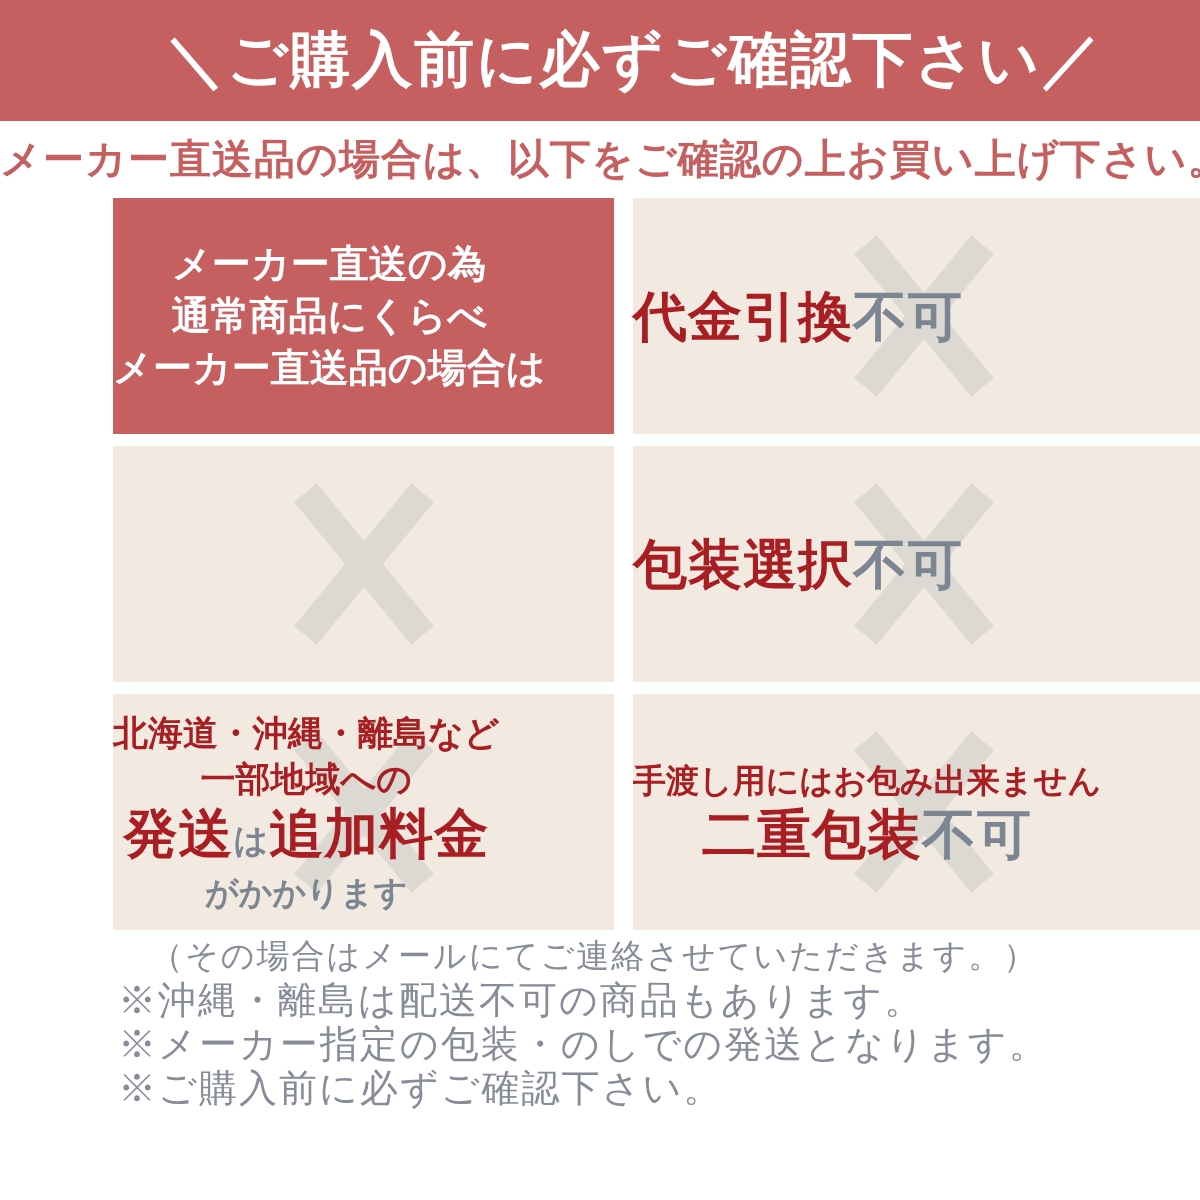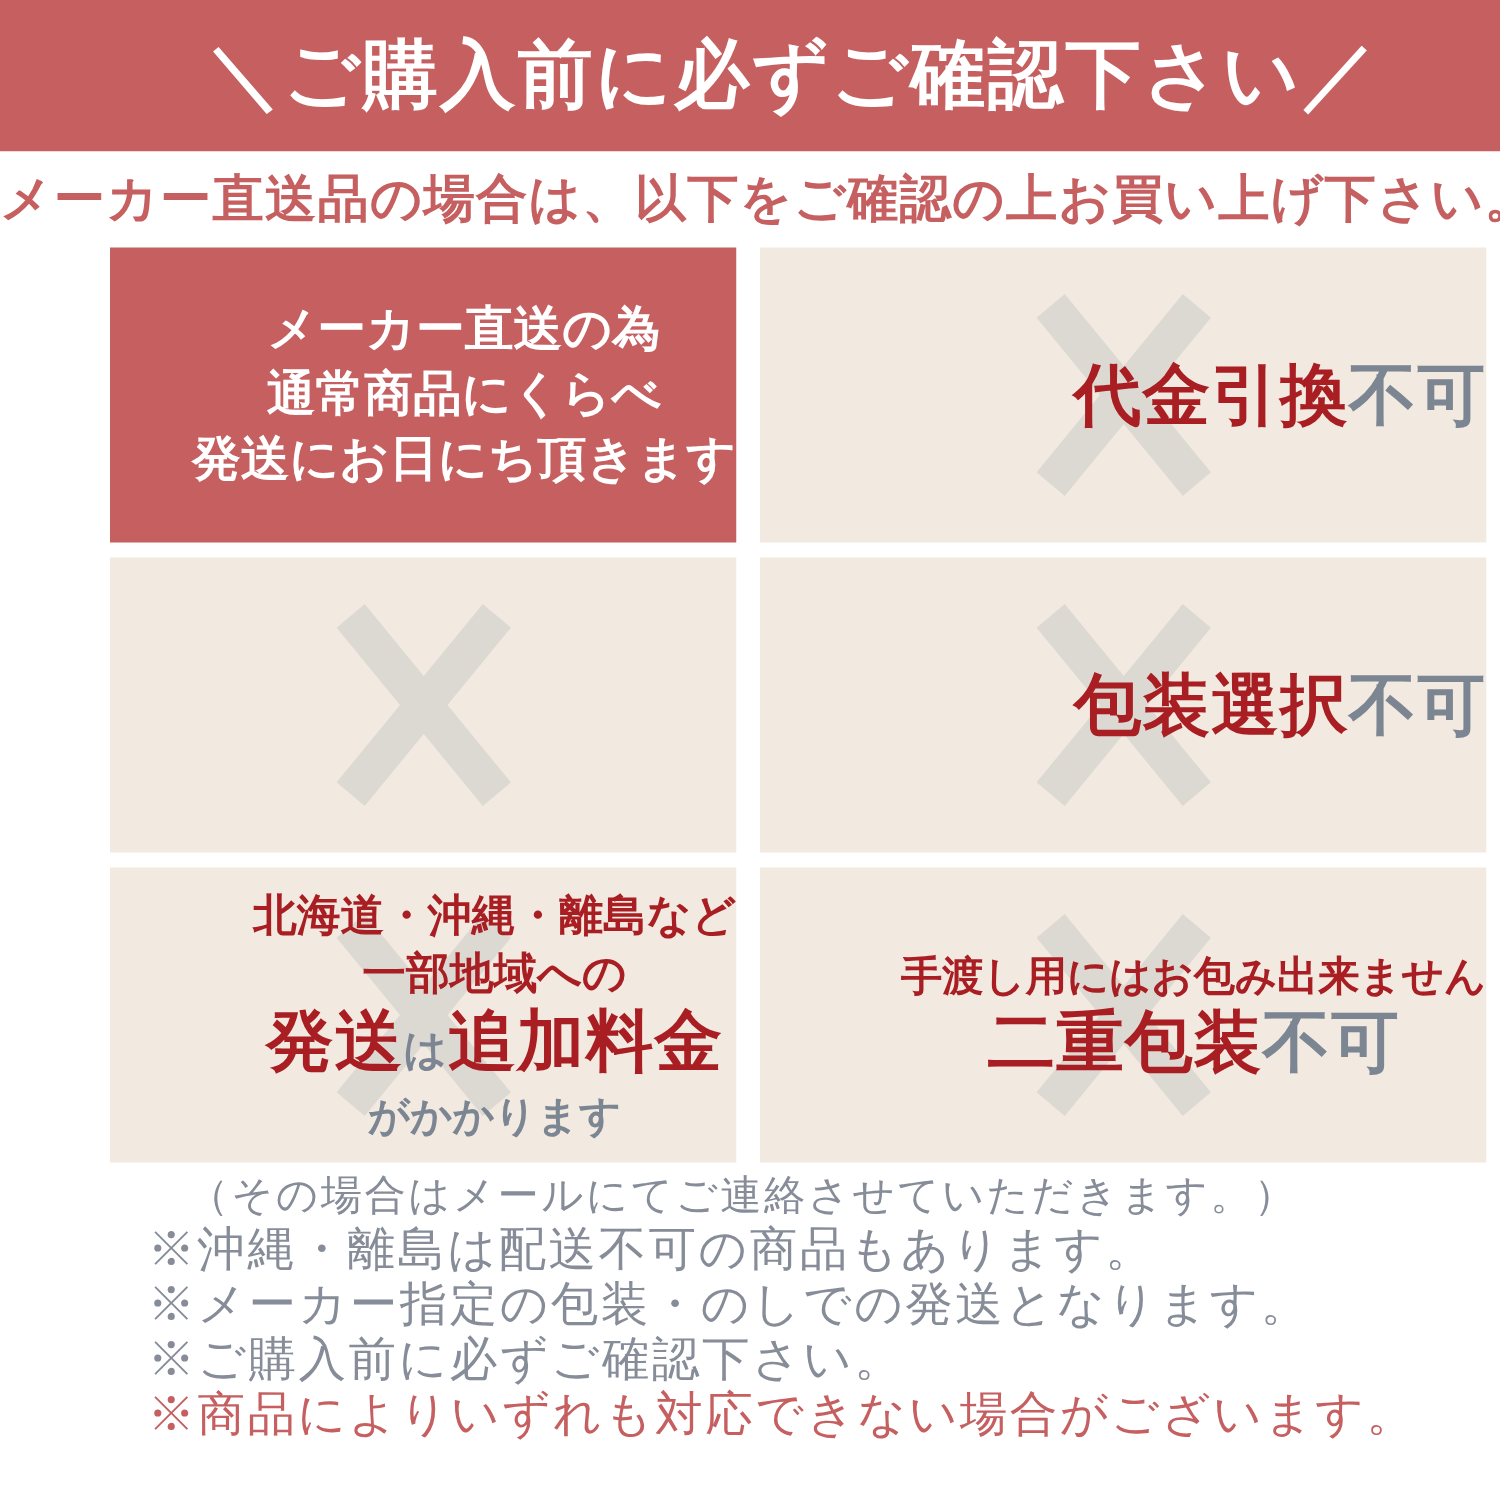--- a/index.html
+++ b/index.html
@@ -16,21 +16,21 @@
     color:#ffffff;font-size:60px;font-weight:700;letter-spacing:2px;white-space:nowrap;
   }
   
   .subtitle{
     position:absolute;left:0;top:132px;width:1200px;text-align:center;
     color:var(--salmon);font-size:41px;font-weight:600;letter-spacing:1px;white-space:nowrap;
   }
   
   .cell{
     position:absolute;display:flex;flex-direction:column;
-    align-items:flex-end;justify-content:center;text-align:center;
+    align-items:flex-start;justify-content:center;text-align:center;margin-left:25px;
   }
   .cell-beige{background:var(--beige);}
   .cell-red{background:var(--salmon);}
   .r1{top:198px;height:236px;}
   .r2{top:446px;height:236px;}
   .r3{top:694px;height:236px;}
   .cleft{left:88px;width:501px;}
   .cright{left:608px;width:581px;}
   .xmark{
     position:absolute;left:50%;top:50%;transform:translate(-50%,-50%);
@@ -62,21 +62,21 @@
   <div class="banner">
     <div class="banner-title">＼ご購入前に必ずご確認下さい／</div>
   </div>
 
   <div class="subtitle">メーカー直送品の場合は、以下をご確認の上お買い上げ下さい。</div>
 
   <div class="cell cell-red r1 cleft">
     <div class="cell-content">
       <div class="white-lines">メーカー直送の為</div>
       <div class="white-lines">通常商品にくらべ</div>
-      <div class="white-lines">発送にお日にち頂きます</div>
+      <div class="white-lines">メーカー直送品の場合は</div>
     </div>
   </div>
 
   <div class="cell cell-beige r1 cright">
     <svg class="xmark" viewBox="0 0 100 100" preserveAspectRatio="none">
       <line x1="16" y1="9" x2="84" y2="91" stroke="#dcd9d3" stroke-width="17"></line>
       <line x1="84" y1="9" x2="16" y2="91" stroke="#dcd9d3" stroke-width="17"></line>
     </svg>
     <div class="cell-content">
       <div class="big-line"><span class="red-t">代金引換</span><span class="gray-t">不可</span></div>
@@ -122,16 +122,15 @@
       <div class="big-line"><span class="red-t">発送</span><span class="particle">は</span><span class="red-t">追加料金</span></div>
       <div class="small-note-gray">がかかります</div>
     </div>
   </div>
 
   <div class="notes">
     <p class="note-line small">（その場合はメールにてご連絡させていただきます。）</p>
     <p class="note-line">※沖縄・離島は配送不可の商品もあります。</p>
     <p class="note-line">※メーカー指定の包装・のしでの発送となります。</p>
     <p class="note-line">※ご購入前に必ずご確認下さい。</p>
-    <p class="note-line red">※商品によりいずれも対応できない場合がございます。</p>
   </div>
 
 </div>
 
 </body></html>

